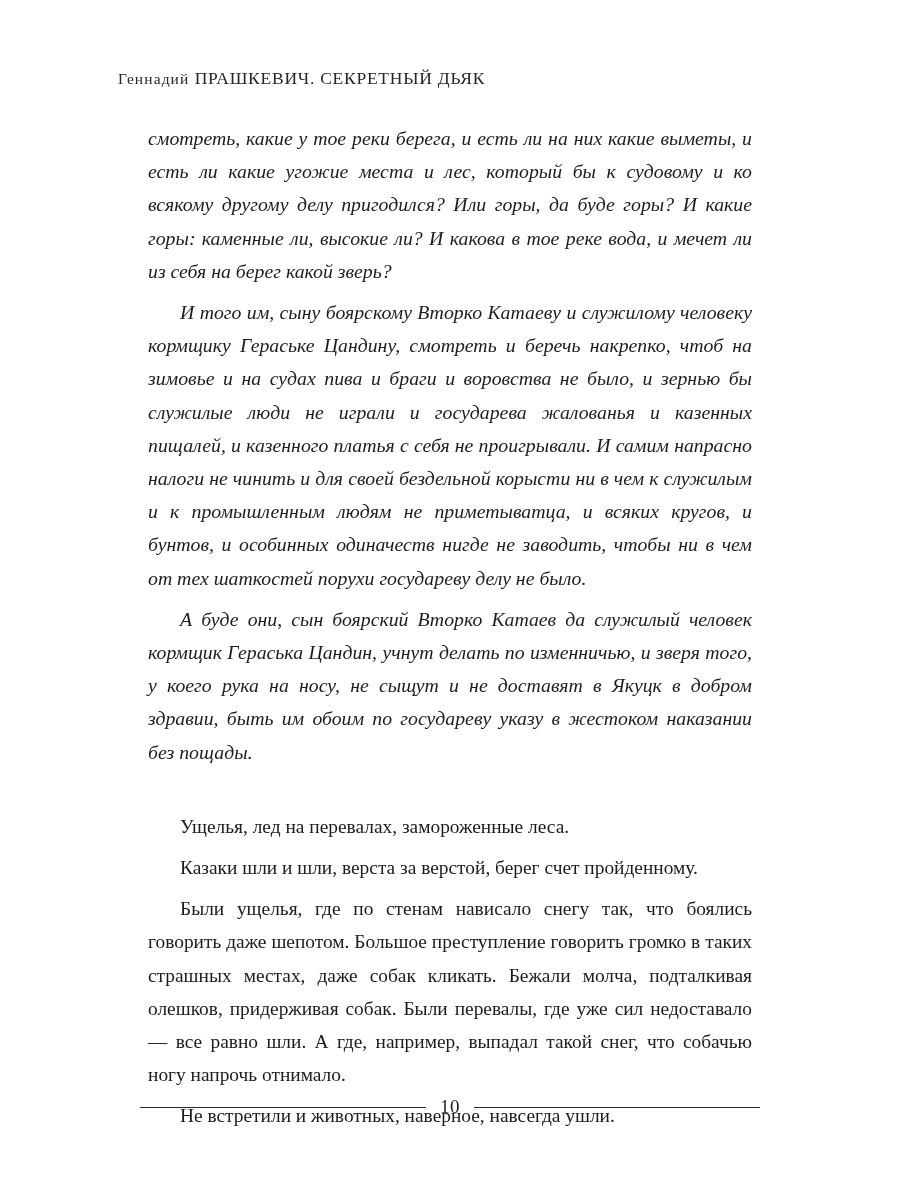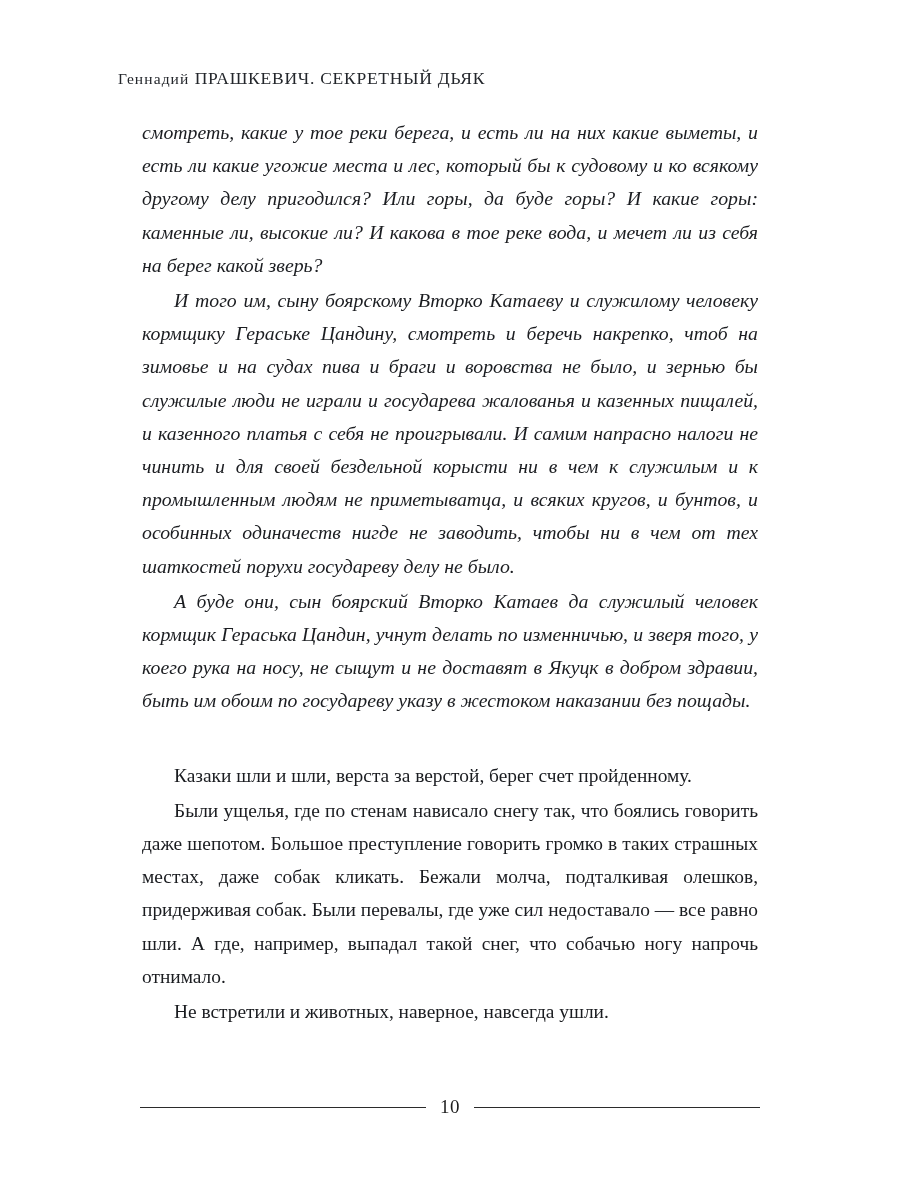--- a/index.html
+++ b/index.html
@@ -49,21 +49,21 @@
 
   
   .textblock {
     position: absolute;
     left: 140px;
     top: 114px;
     width: 620px;
   }
 
   p {
-    margin: 2px;
+    margin: 8px;
     text-align: justify;
     text-justify: inter-word;
     font-size: 19.6px;
     line-height: 33.1px;
     hyphens: manual;
     font-family: Liberation Serif, serif;
   }
 
   
   .charter p {
@@ -132,20 +132,21 @@
 
   <div class="textblock">
 
     <div class="charter">
       <p class="cont">смотреть, какие у тое реки берега, и есть ли на них какие выметы, и есть ли какие угожие места и лес, который бы к судовому и ко всякому другому делу пригодился? Или горы, да буде горы? И какие горы: каменные ли, высокие ли? И какова в тое реке вода, и мечет ли из себя на берег какой зверь?</p>
       <p class="indent">И того им, сыну боярскому Вторко Катаеву и служилому человеку кормщику Гераське Цандину, смотреть и беречь накрепко, чтоб на зимовье и на судах пива и браги и воровства не было, и зернью бы служилые люди не играли и государева жалованья и казенных пищалей, и казенного платья с себя не проигрывали. И самим напрасно налоги не чинить и для своей бездельной корысти ни в чем к служилым и к промышленным людям не приметыватца, и всяких кругов, и бунтов, и особинных одиначеств нигде не заводить, чтобы ни в чем от тех шаткостей порухи государеву делу не было.</p>
       <p class="indent">А буде они, сын боярский Вторко Катаев да служилый человек кормщик Гераська Цандин, учнут делать по изменничью, и зверя того, у коего рука на носу, не сыщут и не доставят в Якуцк в добром здравии, быть им обоим по государеву указу в жестоком наказании без пощады.</p>
     </div>
 
     <div class="narrative">
+      <p class="flush">Ущелья, лед на перевалах, замороженные леса.</p>
       <p class="flush">Казаки шли и шли, верста за верстой, берег счет пройденному.</p>
       <p>Были ущелья, где по стенам нависало снегу так, что боялись говорить даже шепотом. Большое преступление говорить громко в таких страшных местах, даже собак кликать. Бежали молча, подталкивая олешков, придерживая собак. Были перевалы, где уже сил недоставало — все равно шли. А где, например, выпадал такой снег, что собачью ногу напрочь отнимало.</p>
       <p class="flush">Не встретили и животных, наверное, навсегда ушли.</p>
 
     </div>
 
   </div>
 
   <div class="folio">
     <span class="rule"></span>

